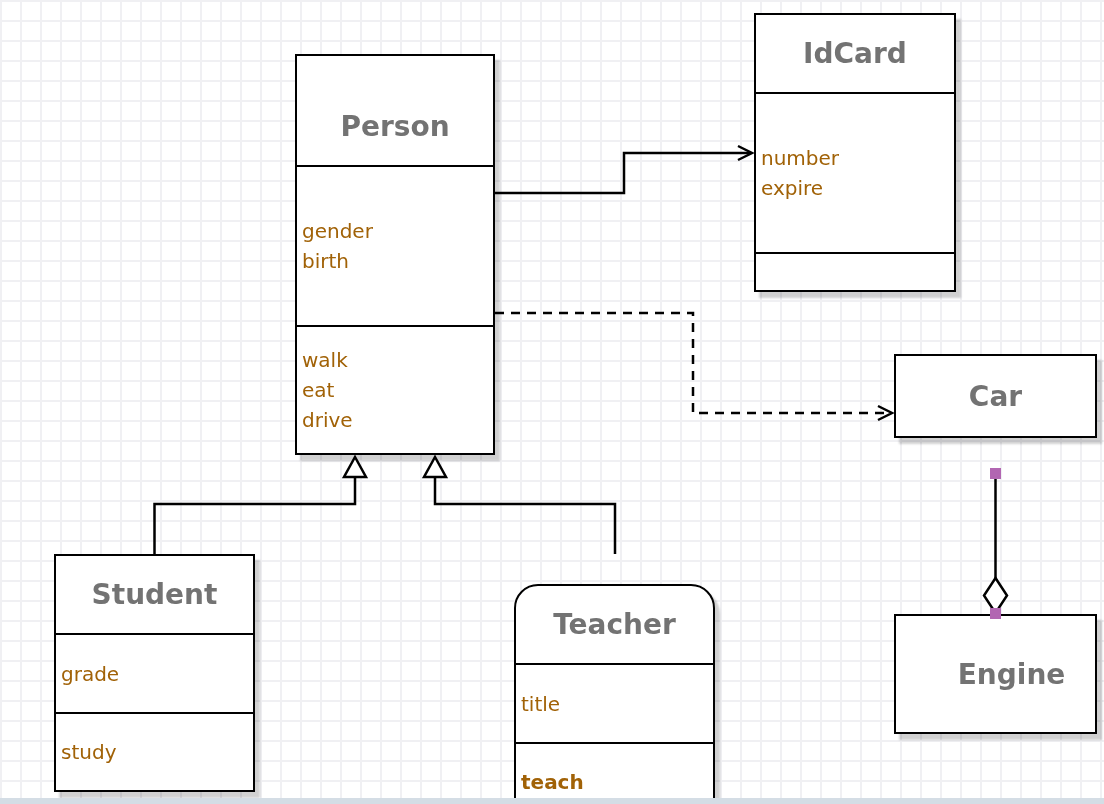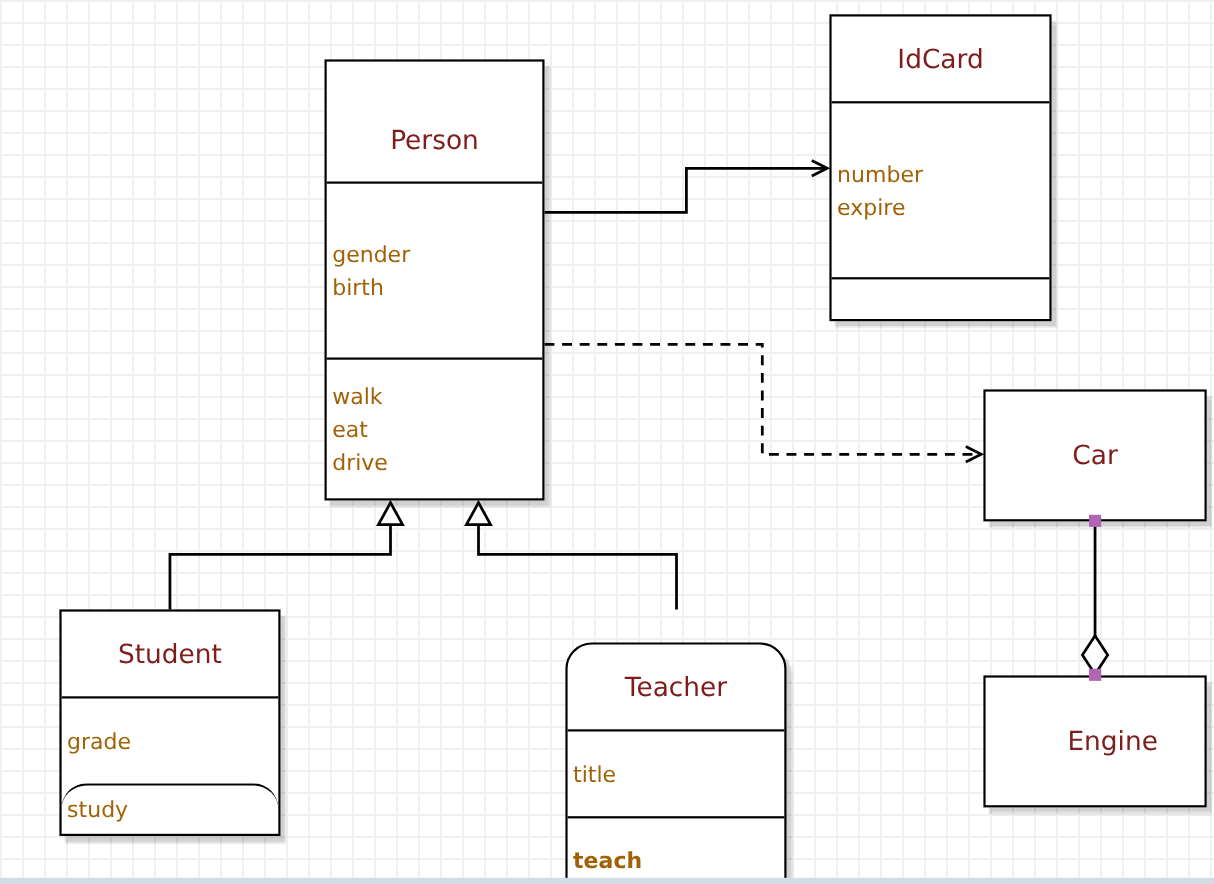--- a/index.html
+++ b/index.html
@@ -33,23 +33,23 @@
     box-shadow: 5px 6px 2px rgba(0,0,0,0.18);
     display: flex;
     flex-direction: column;
     z-index: 1;
   }
 
   .uml-title {
     display: flex;
     align-items: center;
     justify-content: center;
-    font-weight: normal;
-    font-size: 24px;
-    color: #7f1d1d;
+    font-weight: bold;
+    font-size: 28px;
+    color: #737373;
   }
 
   .uml-compartment {
     border-top: 2.5px solid #000000;
     display: flex;
     flex-direction: column;
     justify-content: center;
     overflow: hidden;
   }
 
@@ -89,34 +89,34 @@
 
   <div class="uml-class" style="left:754px; top:13px; width:202px; height:279px;">
     <div class="uml-title" style="flex:0 0 77px;">IdCard</div>
     <div class="uml-compartment" style="flex:0 0 158px;">
       <div class="uml-member">number</div>
       <div class="uml-member">expire</div>
     </div>
     <div class="uml-compartment" style="flex:1;"></div>
   </div>
 
-  <div class="uml-class" style="left:894px; top:354px; width:203px; height:120px;text-align:right;">
+  <div class="uml-class" style="left:894px; top:354px; width:203px; height:84px;text-align:right;">
     <div class="uml-title" style="flex:1;">Car</div>
   </div>
 
   <div class="uml-class" style="left:894px; top:614px; width:203px; height:120px;padding-left:32px;">
     <div class="uml-title" style="flex:1;">Engine</div>
   </div>
 
-  <div class="uml-class" style="left:54px; top:554px; width:201px; height:206px;">
+  <div class="uml-class" style="left:54px; top:554px; width:201px; height:238px;">
     <div class="uml-title" style="flex:0 0 77px;">Student</div>
     <div class="uml-compartment" style="flex:0 0 77px;">
       <div class="uml-member">grade</div>
     </div>
-    <div class="uml-compartment" style="flex:1;border-radius:23px;">
+    <div class="uml-compartment" style="flex:1;">
       <div class="uml-member">study</div>
     </div>
   </div>
 
   <div class="uml-class" style="left:514px; top:584px; width:201px; height:238px;border-radius:24px;">
     <div class="uml-title" style="flex:0 0 77px;">Teacher</div>
     <div class="uml-compartment" style="flex:0 0 77px;">
       <div class="uml-member">title</div>
     </div>
     <div class="uml-compartment" style="flex:1;font-weight:bold;">

